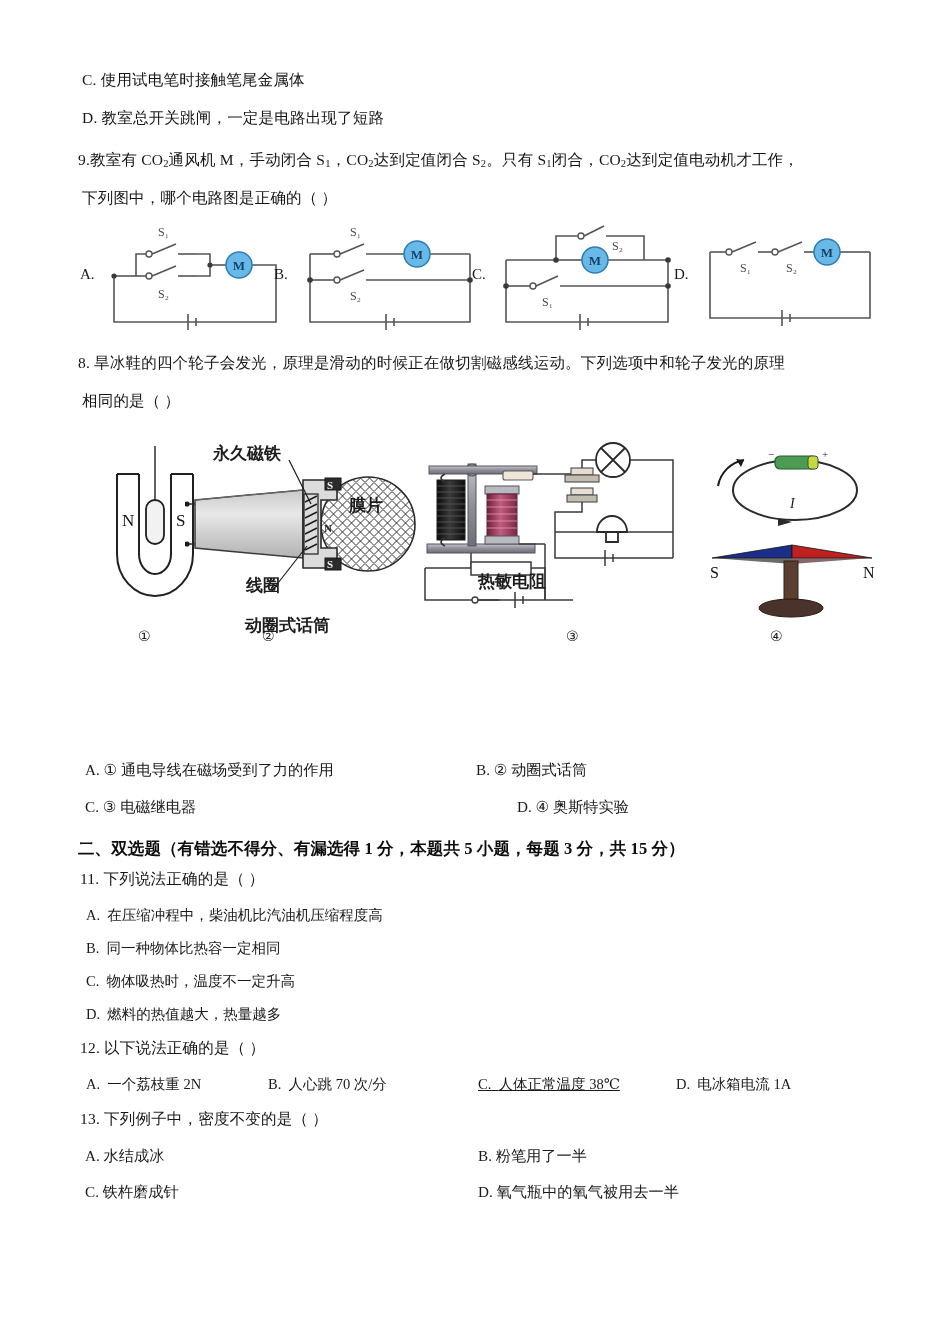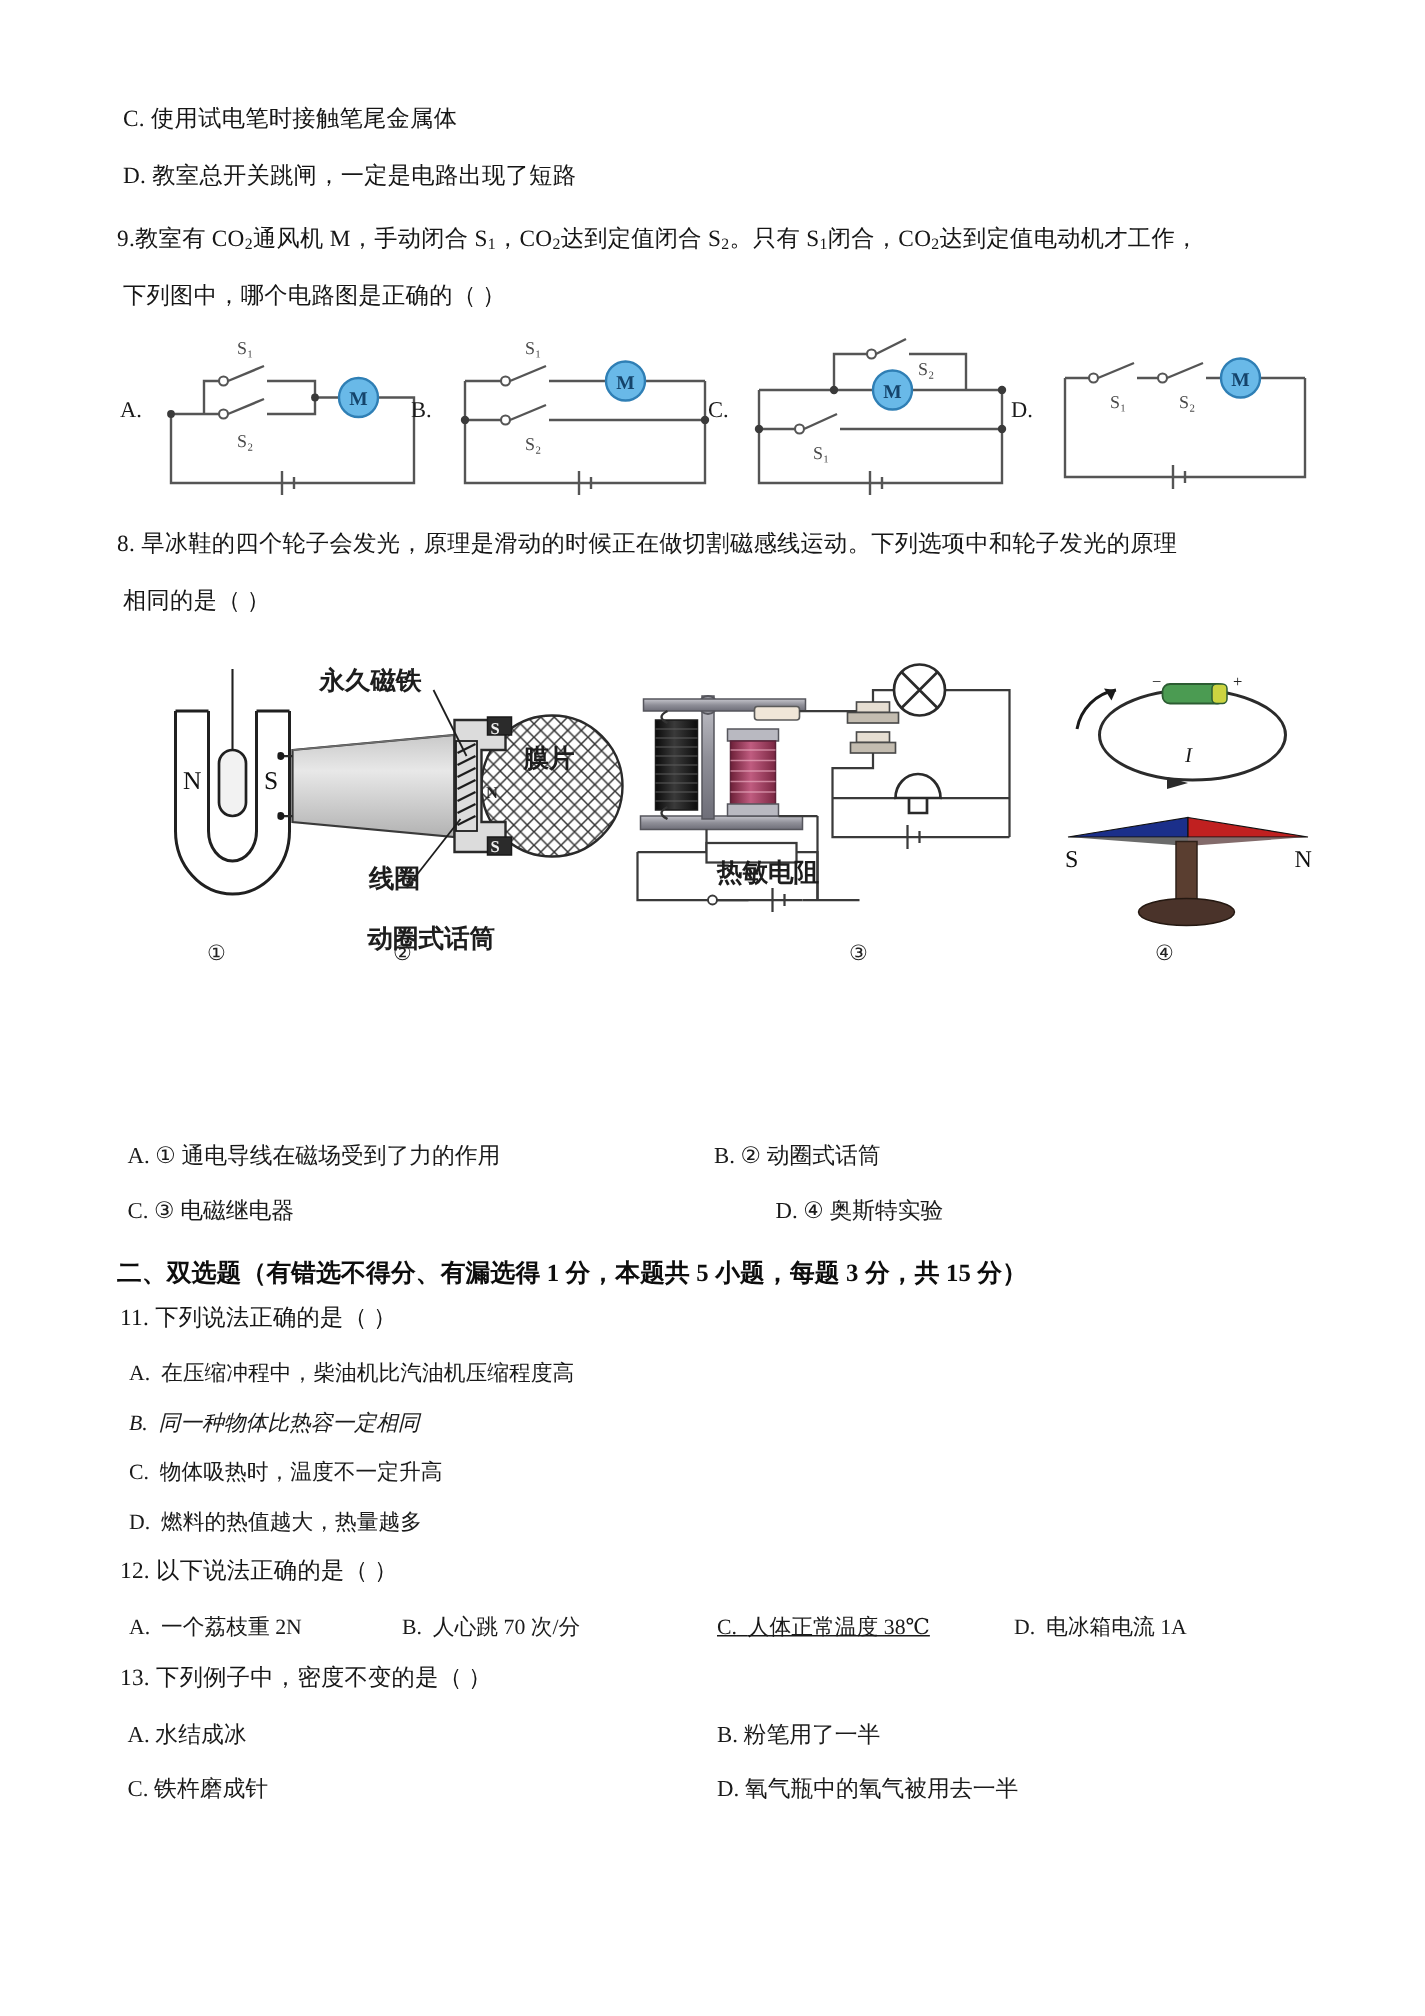--- a/index.html
+++ b/index.html
@@ -463,21 +463,21 @@
   <div class="section-head" style="left:78px; top:838px;">二、双选题（有错选不得分、有漏选得 1 分，本题共 5 小题，每题 3 分，共 15 分）</div>
 
   <div class="body-text" style="left:80px; top:871px;">
     <span>11.</span>
     <span>下列说法正确的是（      ）</span>
   </div>
   <div class="opt-text" style="left:86px; top:906px; font-size:14.5px;">
     <span>A.</span>&nbsp;
     <span>在压缩冲程中，柴油机比汽油机压缩程度高</span>
   </div>
-  <div class="opt-text" style="left:86px; top:939px; font-size:14.5px;font-style:italic;">
+  <div class="opt-text" style="left:86px; top:939px; font-size:14.5px;">
     <span>B.</span>&nbsp;
     <span>同一种物体比热容一定相同</span>
   </div>
   <div class="opt-text" style="left:86px; top:972px; font-size:14.5px;">
     <span>C.</span>&nbsp;
     <span>物体吸热时，温度不一定升高</span>
   </div>
   <div class="opt-text" style="left:86px; top:1005px; font-size:14.5px;">
     <span>D.</span>&nbsp;
     <span>燃料的热值越大，热量越多</span>

